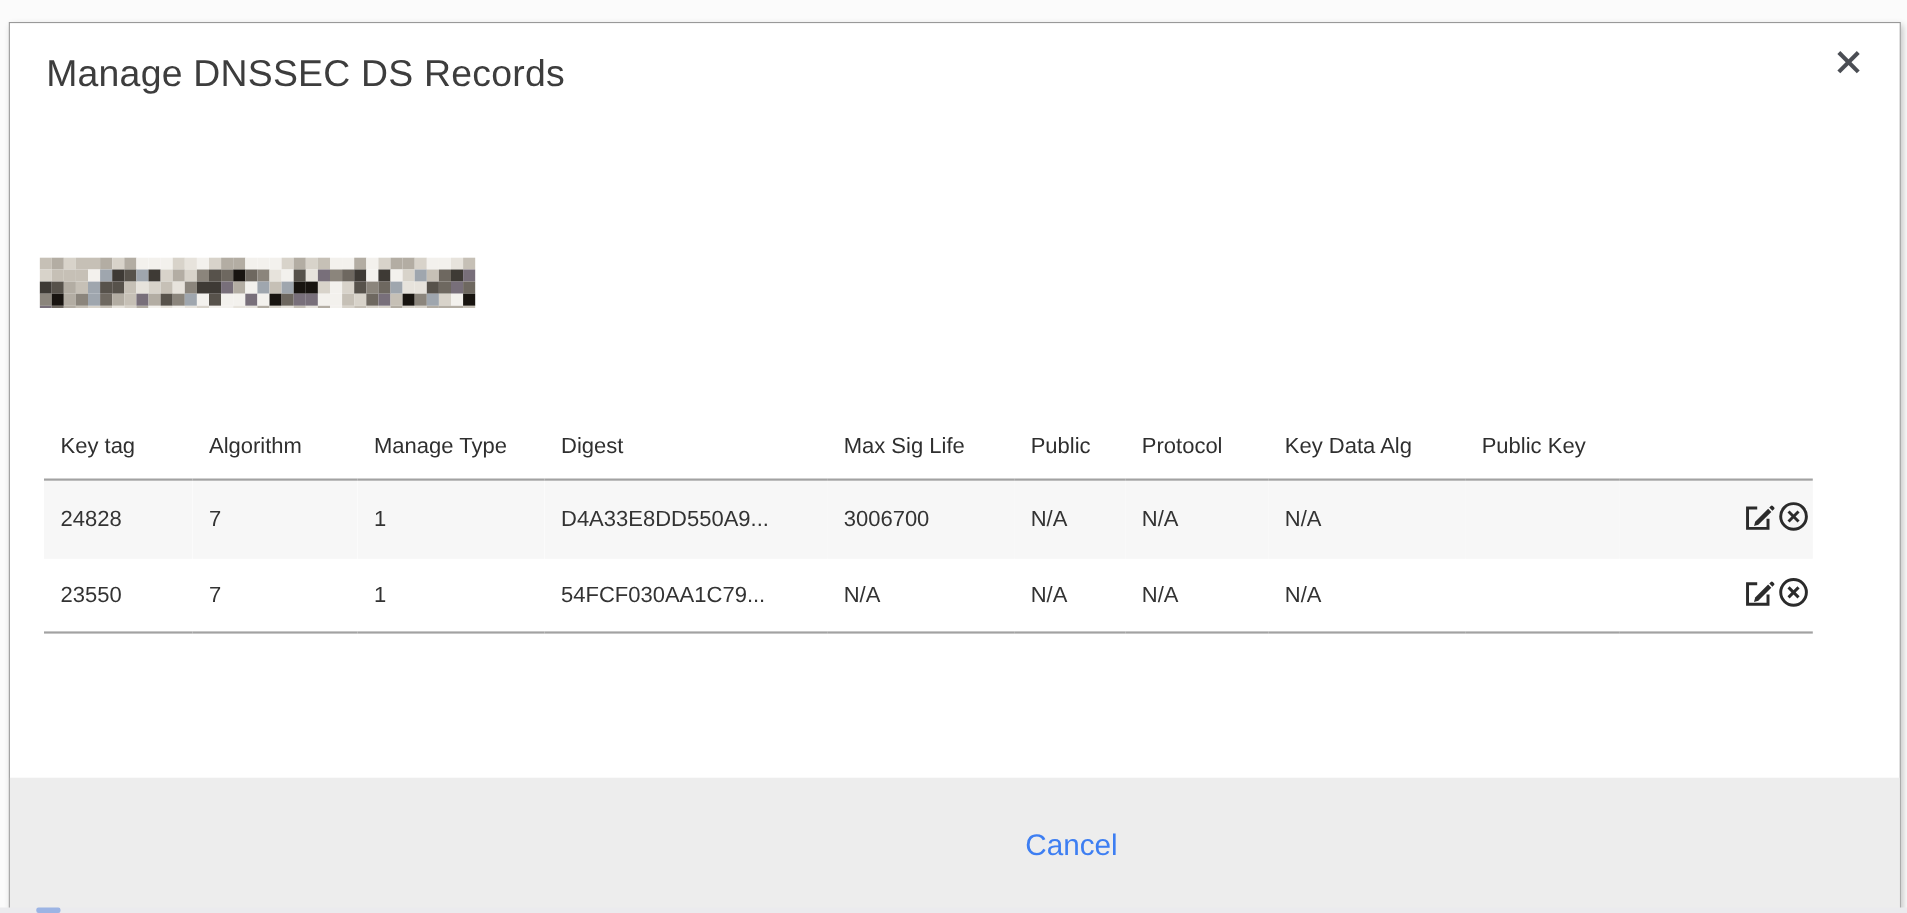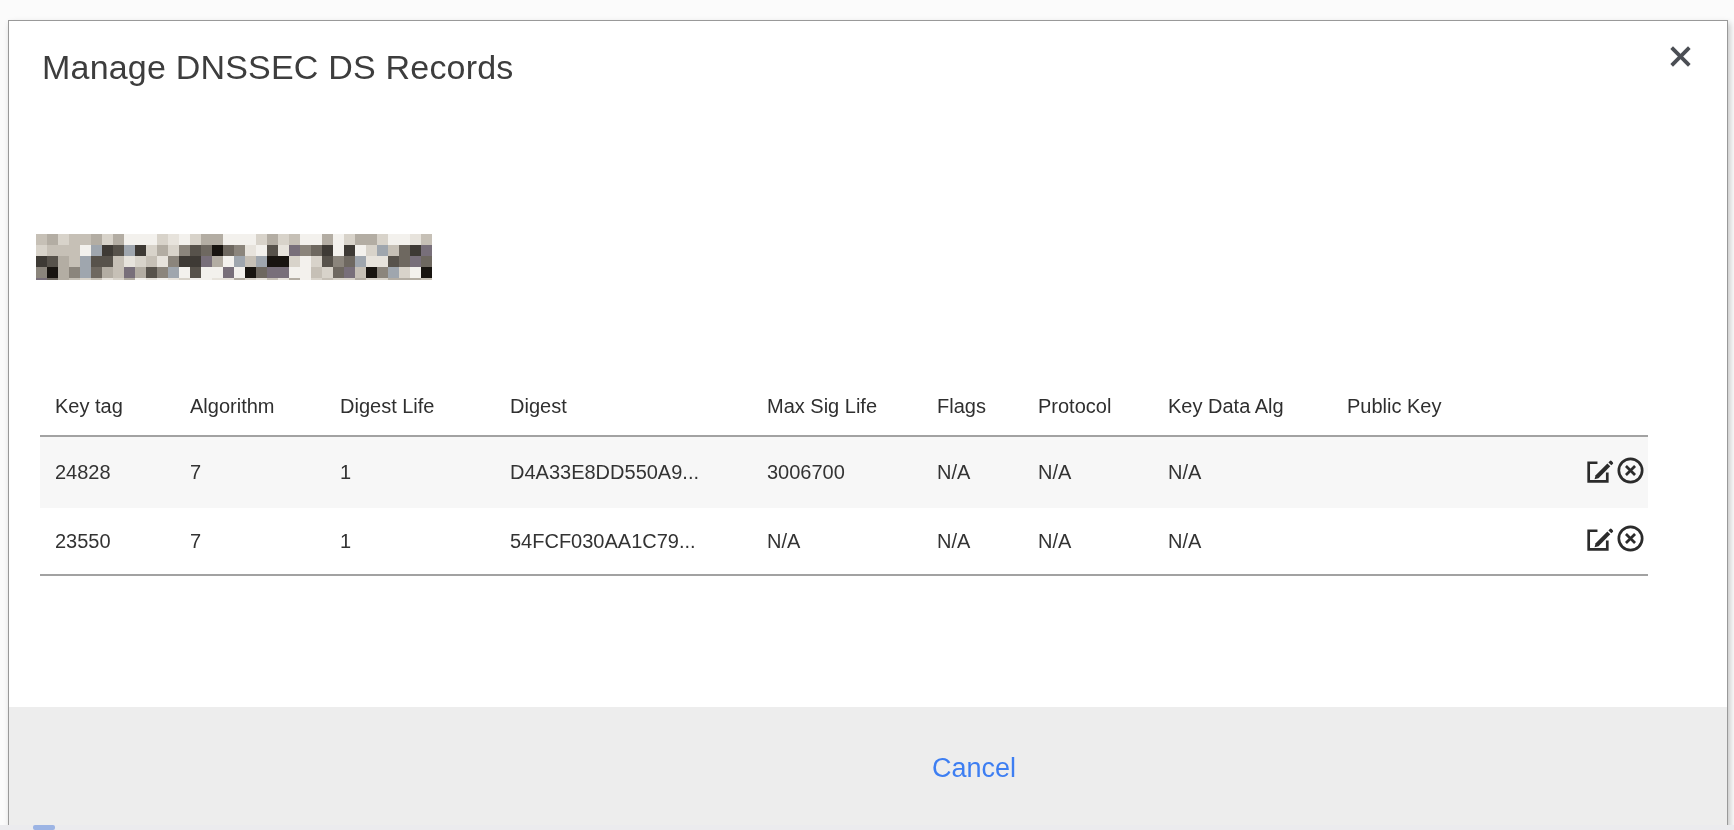--- a/index.html
+++ b/index.html
@@ -127,24 +127,24 @@
         <col style="width:101px">
       <col style="width:130px">
         <col style="width:179px">
         <col style="width:140px">
       <col style="width:176px">
     </colgroup>
     <thead>
       <tr>
         <th>Key tag</th>
         <th>Algorithm</th>
-        <th>Digest Life</th>
+        <th>Manage Type</th>
         <th>Digest</th>
         <th>Max Sig Life</th>
-        <th>Flags</th>
+        <th>Public</th>
         <th>Protocol</th>
         <th>Key Data Alg</th>
         <th>Public Key</th>
         <th></th>
       </tr>
     </thead>
     <tbody>
       <tr class="row-shaded r1">
         <td>24828</td>
         <td>7</td>

